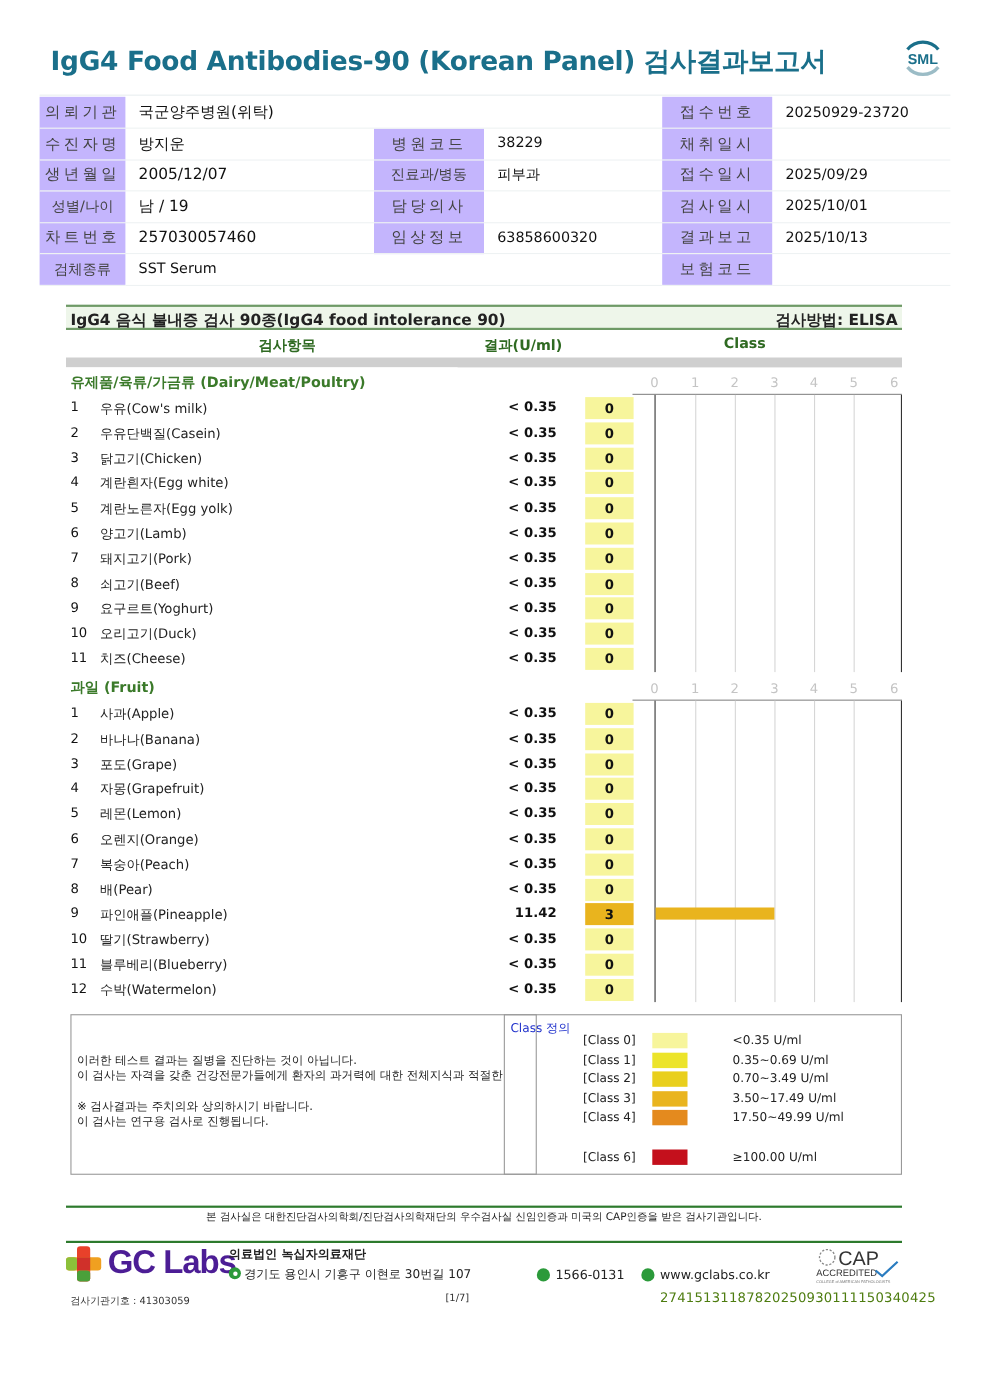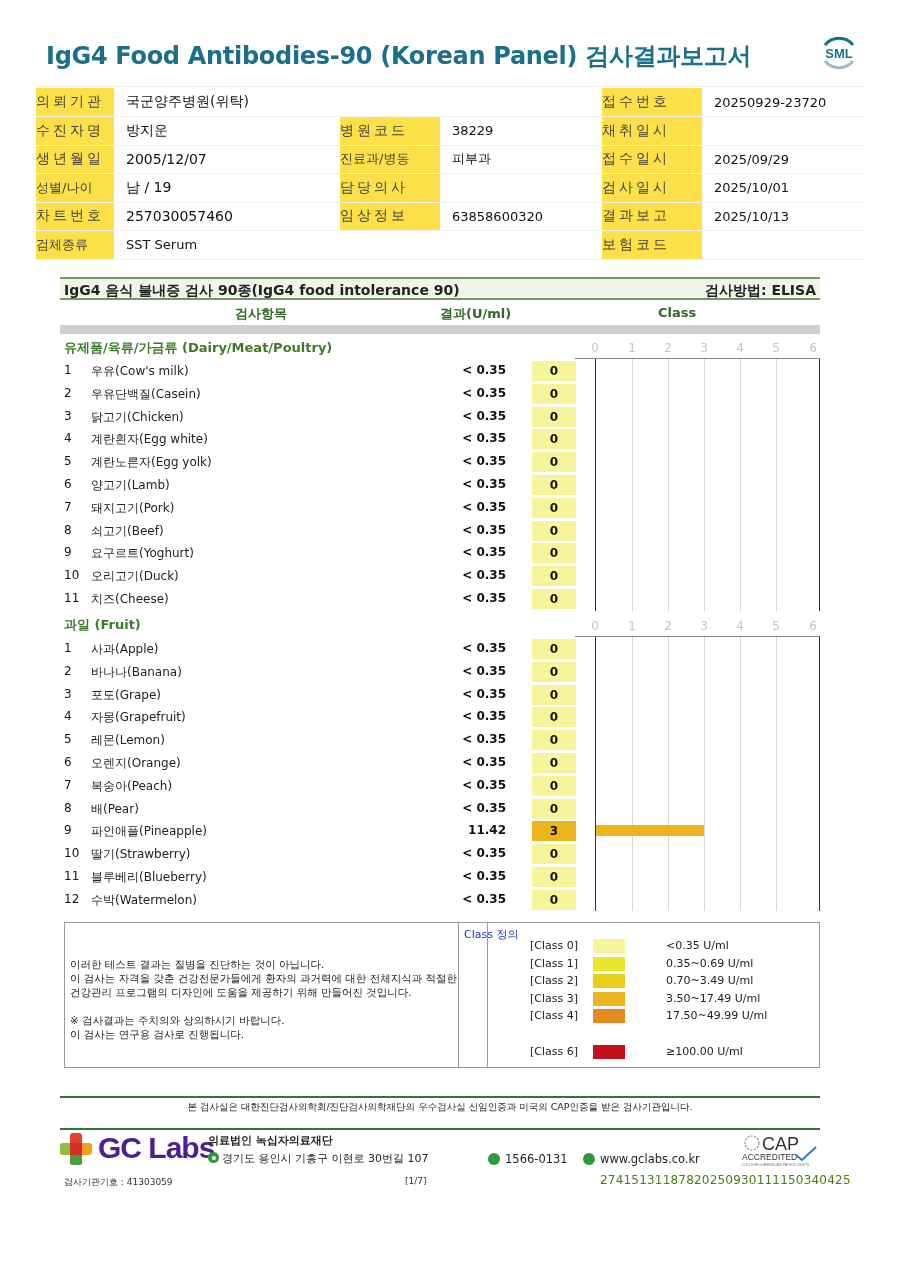--- a/index.html
+++ b/index.html
@@ -4,21 +4,21 @@
 <style>
   * { box-sizing: border-box; margin: 0; padding: 0; }
   body { width: 900px; height: 1271px; background: #fff; font-family: "DejaVu Sans", "Liberation Sans", sans-serif; color: #222; position: relative; overflow: hidden; }
   .title { position: absolute; left: 46px; top: 40px; font-size: 24px; font-weight: bold; color: #1a6f8a; letter-spacing: -0.3px; }
   .sml-logo { position: absolute; left: 817px; top: 31px; width: 44px; height: 44px; }
   .sml-logo svg { width: 44px; height: 44px; }
   .title-rule { position: absolute; left: 36px; top: 86px; width: 828px; height: 1px; background: #e8eef0; }
 
   .info { position: absolute; left: 36px; top: 88px; width: 828px; border-collapse: collapse; font-size: 13px; }
   .info td { height: 28.5px; border-bottom: 1px solid #eef2f3; padding: 0; vertical-align: middle; }
-  .info .lab { background: #fde047; color: #444; text-align: left; letter-spacing: 3px; font-size: 14px; }
+  .info .lab { background: #c4b5fd; color: #444; text-align: center; letter-spacing: 3px; font-size: 14px; }
   .info .lab.sm { letter-spacing: 0; font-size: 13px; }
   .info .val { padding-left: 12px; color: #111; }
   .info .val.b { font-size: 14px; }
 
   .panel-head { position: absolute; left: 60px; top: 277px; width: 760px; height: 23px; background: #eef6ea; border-top: 2px solid #6e9a66; border-bottom: 2px solid #6e9a66; font-size: 14px; font-weight: bold; color: #222; }
   .panel-head .l { position: absolute; left: 4px; top: 3px; }
   .panel-head .r { position: absolute; right: 4px; top: 3px; }
   .col-heads { position: absolute; left: 60px; top: 302px; width: 760px; height: 22px; font-size: 13px; font-weight: bold; color: #2f6a22; }
   .col-heads span { position: absolute; top: 3px; }
   .grey-bar { position: absolute; left: 60px; top: 325px; width: 760px; height: 9px; background: #cfcfcf; }
@@ -327,21 +327,20 @@
       <span class="name">수박(Watermelon)</span>
       <span class="res">&lt; 0.35</span>
       <span class="cls" style="background: rgb(247, 245, 156);">0</span>
     </div>
   </div>
 
 <div class="note-box">
   <div class="lines">
     <div>이러한 테스트 결과는 질병을 진단하는 것이 아닙니다.</div>
     <div>이 검사는 자격을 갖춘 건강전문가들에게 환자의 과거력에 대한 전체지식과 적절한</div>
-    <div>건강관리 프로그램의 디자인에 도움을 제공하기 위해 만들어진 것입니다.</div>
     <div></div>
     <div>※ 검사결과는 주치의와 상의하시기 바랍니다.</div>
     <div> 이 검사는 연구용 검사로 진행됩니다.</div>
   </div>
 </div>
 
 <div class="legend-box" id="legend">
   <div class="lt">Class 정의</div>
 <div class="leg-row" style="top: 15px;">
       <span class="lc">[Class 0]</span>

